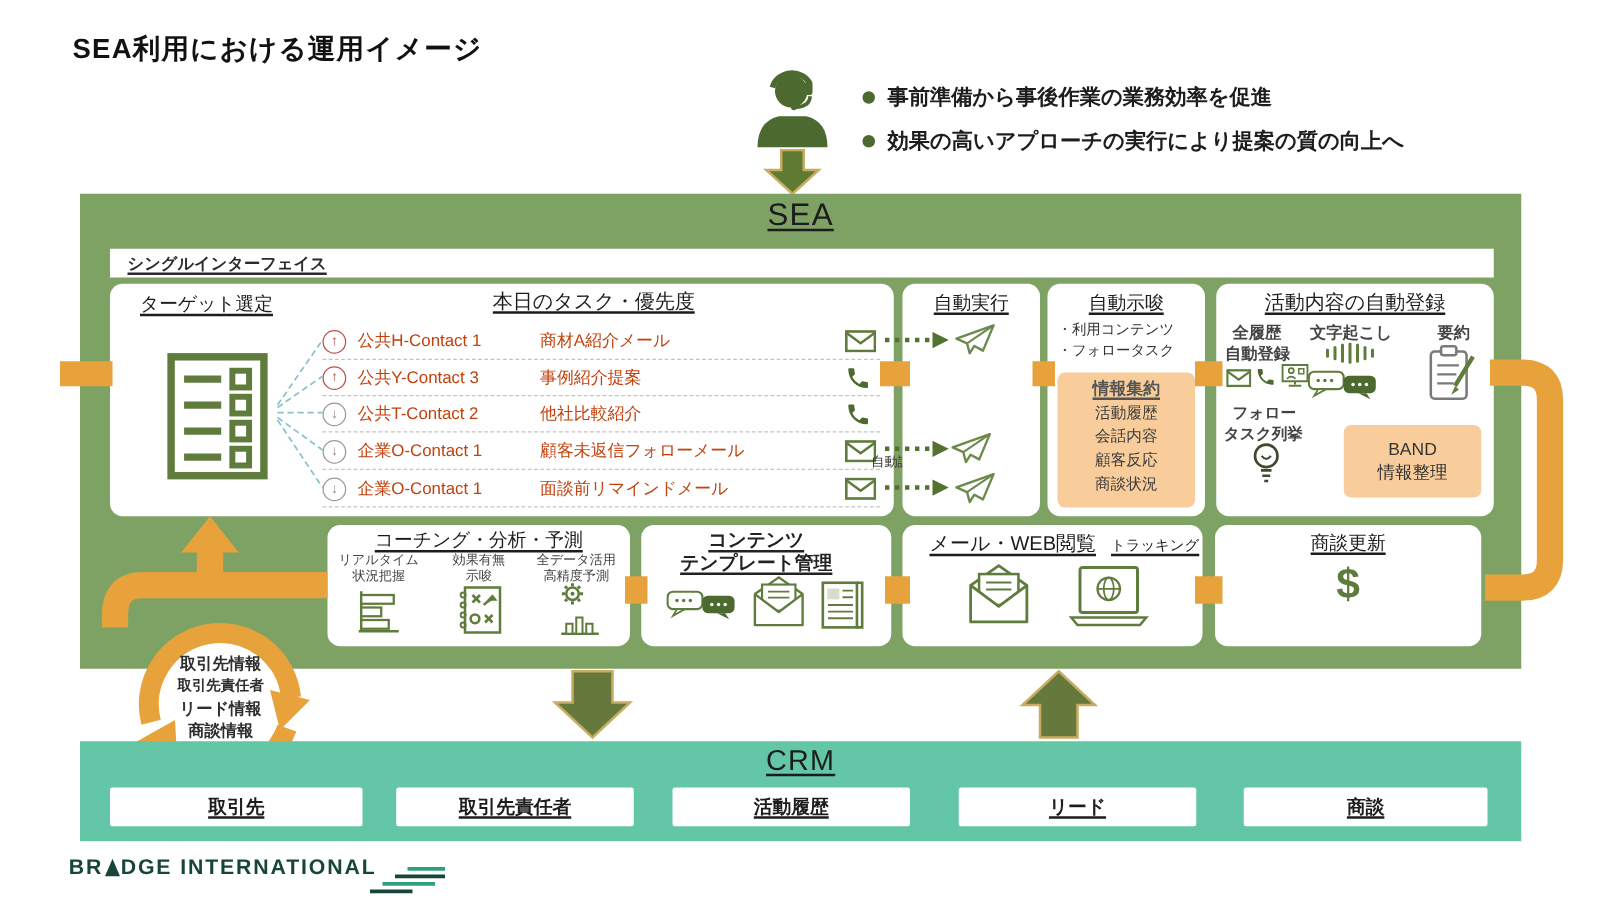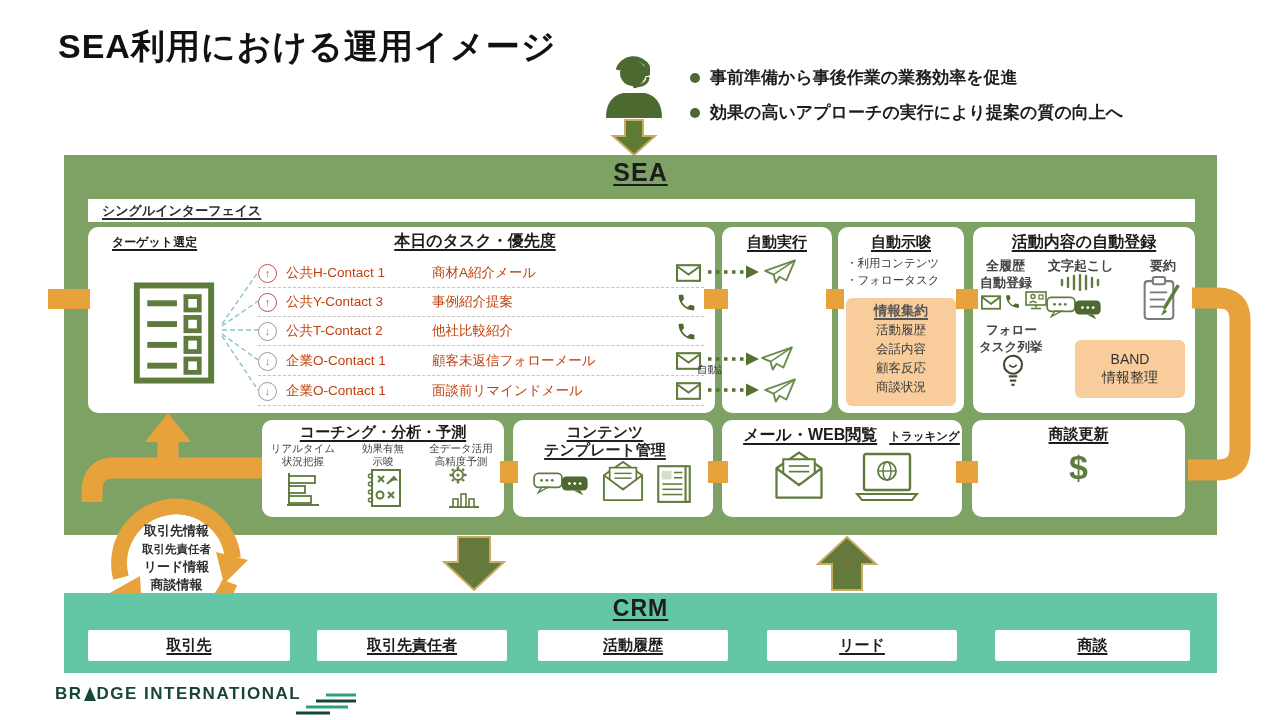--- a/index.html
+++ b/index.html
@@ -1,41 +1,41 @@
 <!DOCTYPE html>
 <html><head>
 <meta charset="utf-8">
 <style>
   html,body{margin:0;padding:0;}
   body{width:1280px;height:720px;position:relative;background:#fff;
        font-family:"Liberation Sans","DejaVu Sans",sans-serif;color:#222;overflow:hidden;}
   .abs{position:absolute;}
   .u{text-decoration:underline;text-underline-offset:3px;text-decoration-thickness:1.5px;}
-  .hdr{font-weight:bold;color:#1c1c1c;}
+  .hdr{font-weight:normal;color:#1c1c1c;}
   .box{position:absolute;background:#fff;border-radius:10px;}
   .center{text-align:center;}
   svg{display:block;}
 
   
-  #page-title{left:58px;top:24px;font-size:34px;font-weight:800;letter-spacing:1px;color:#111;}
+  #page-title{left:58px;top:24px;font-size:22px;font-weight:800;letter-spacing:1px;color:#111;}
   .bullet{position:absolute;left:690px;font-size:17px;font-weight:bold;color:#1d1d1d;display:flex;align-items:center;gap:10px;}
   .bullet .dot{width:10px;height:10px;border-radius:50%;background:#4C6A2F;flex:0 0 auto;}
   #bullet1{top:66px;} #bullet2{top:101px;}
   #person-icon{left:603px;top:52px;}
   #person-arrow{left:610px;top:119px;}
 
   
   #sea-panel{left:64px;top:155px;width:1153px;height:380px;background:#7EA264;}
   #sea-title{left:64px;top:158px;width:1153px;font-size:25px;letter-spacing:1px;}
   #interface-bar{left:88px;top:199px;width:1107px;height:23px;background:#fff;display:flex;align-items:center;}
   #interface-bar span{font-size:13px;font-weight:bold;color:#2b2b2b;margin-left:14px;}
 
   
   #boxA{left:88px;top:227px;width:627px;height:186px;}
-  #target-title{left:112px;top:234px;font-size:12px;}
+  #target-title{left:112px;top:234px;font-size:15px;}
   #checklist-icon{left:132px;top:281px;}
   #tasks-title{left:330px;top:231px;width:290px;font-size:16px;}
   .trow{position:absolute;left:258px;width:446px;height:28px;display:flex;align-items:center;
         border-bottom:1px dashed #c4c4c4;font-size:13.5px;color:#c2410c;}
   .pri{width:17px;height:17px;border-radius:50%;border:1.6px solid;display:flex;align-items:center;justify-content:center;
        font-size:11px;font-weight:bold;margin-right:9px;flex:0 0 auto;}
   .pri.up{border-color:#C0504D;color:#C0504D;} .pri.up::before{content:"↑";}
   .pri.down{border-color:#9a9a9a;color:#8a8a8a;} .pri.down::before{content:"↓";}
   .tname{width:146px;flex:0 0 auto;}
   .ttask{flex:1 1 auto;}

